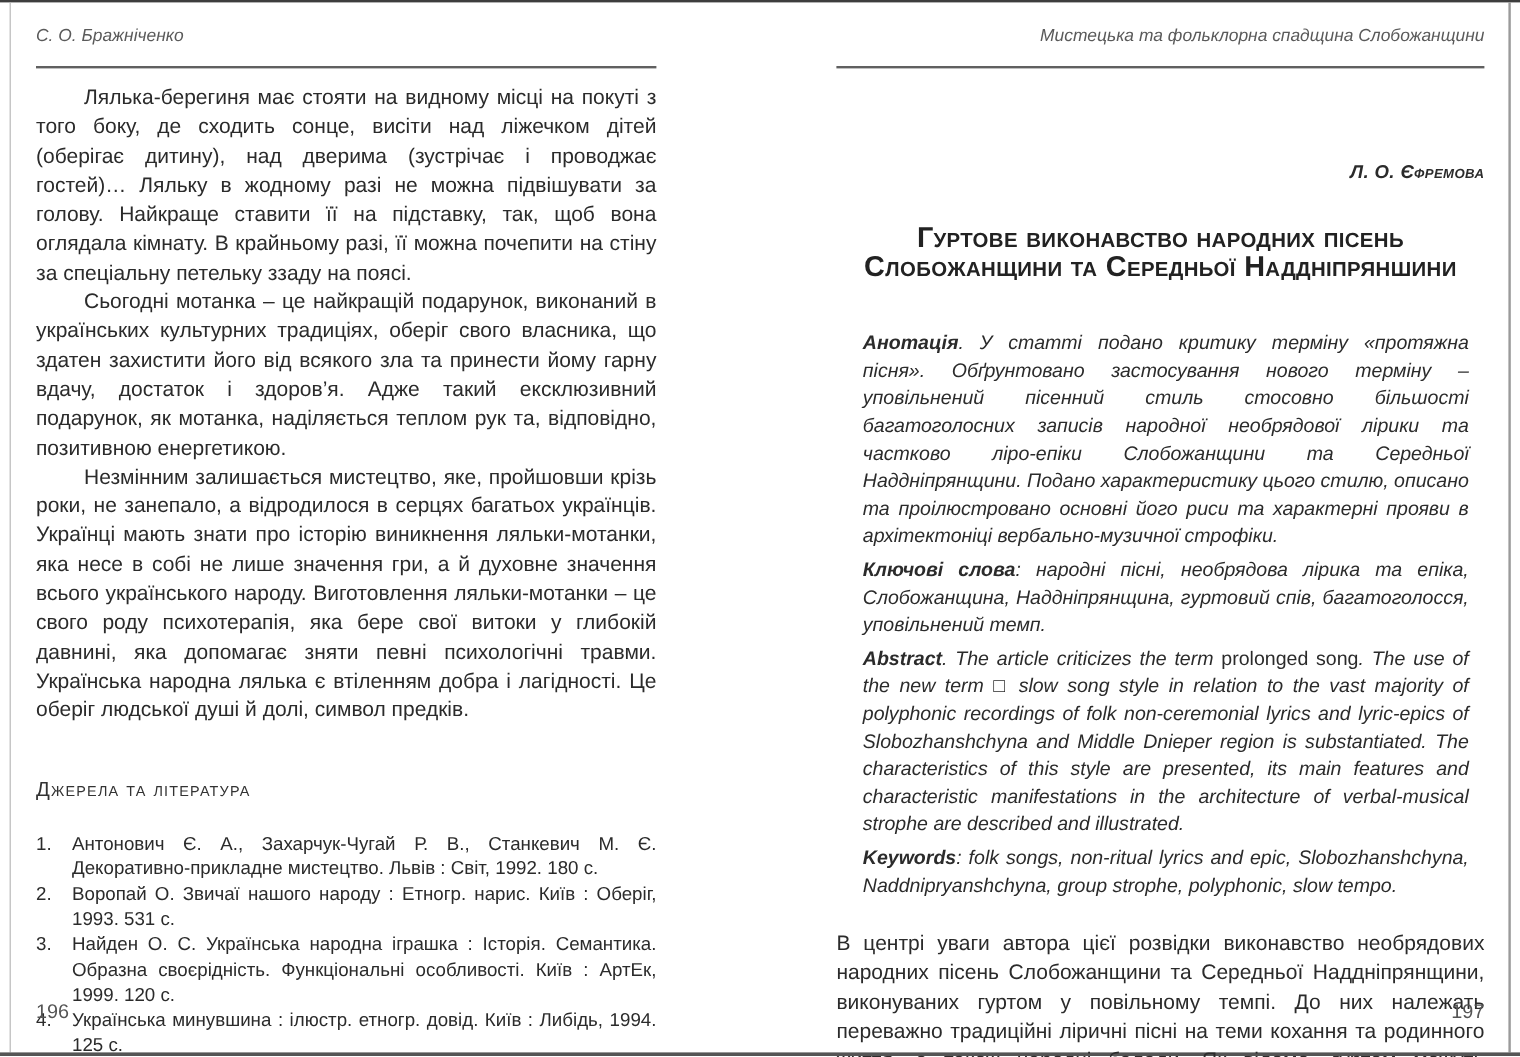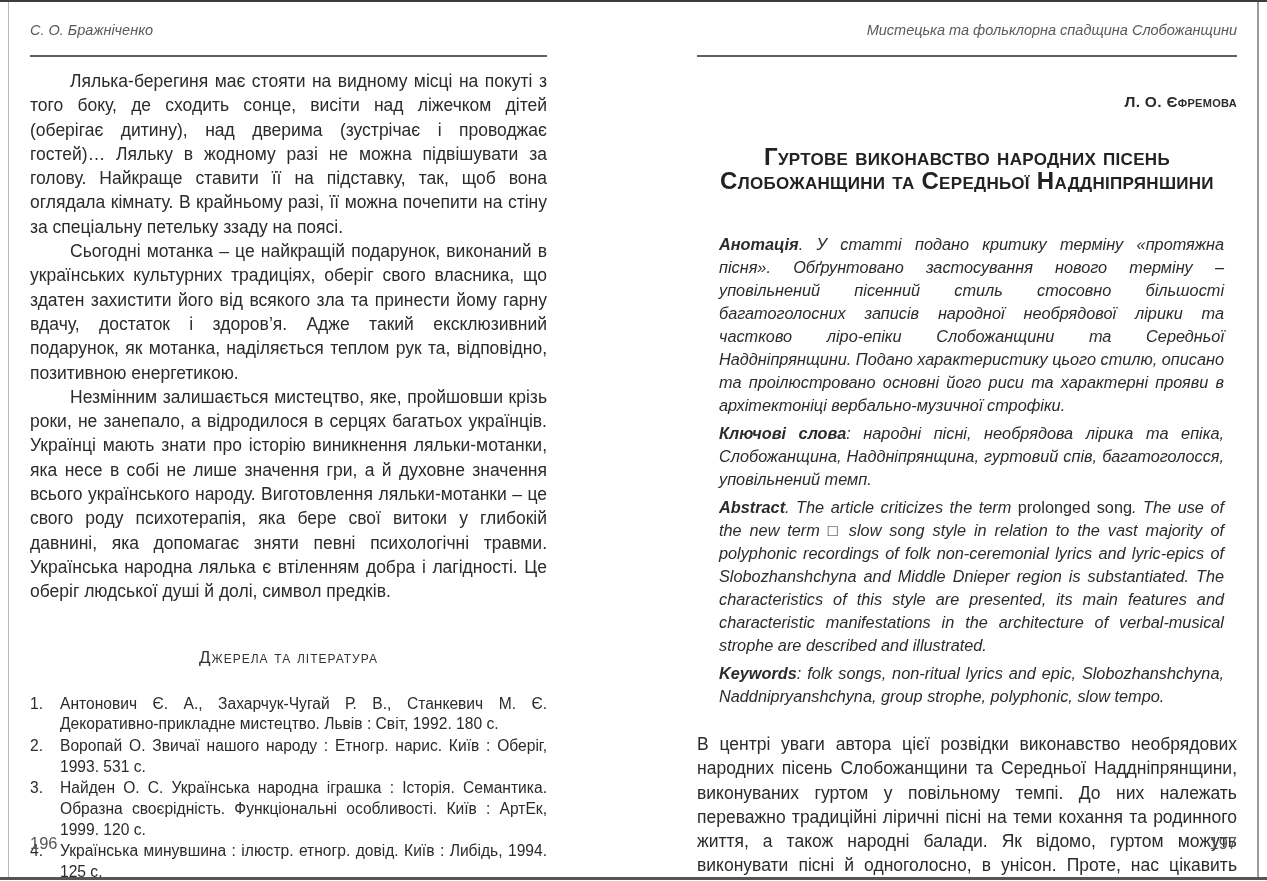--- a/index.html
+++ b/index.html
@@ -34,36 +34,36 @@
   .body-text p {
     margin: 0;
     text-indent: 40px;
     font-size: 17.5px;
     line-height: 24.3px;
     text-align: justify;
   }
 
   .sources-heading {
     margin-top: 44px;
-    text-align: center;
     font-variant: small-caps;
     font-size: 17px;
     letter-spacing: 1px;
     color: #333;
   }
 
   .refs { margin-top: 26px; }
   .ref { display: flex; font-size: 15.6px; line-height: 20.7px; margin-bottom: 1px; }
   .ref .num { flex: 0 0 30px; }
   .ref .txt { flex: 1; text-align: justify; }
 
   .author {
-    margin-top: 36px;
+    margin-top: 78px;
     text-align: right;
     font-weight: bold;
+    font-style: italic;
     font-variant: small-caps;
     font-size: 15.5px;
     letter-spacing: .3px;
     color: #2b2b2b;
   }
 
   .article-title {
     margin-top: 34px;
     text-align: center;
     font-weight: bold;

